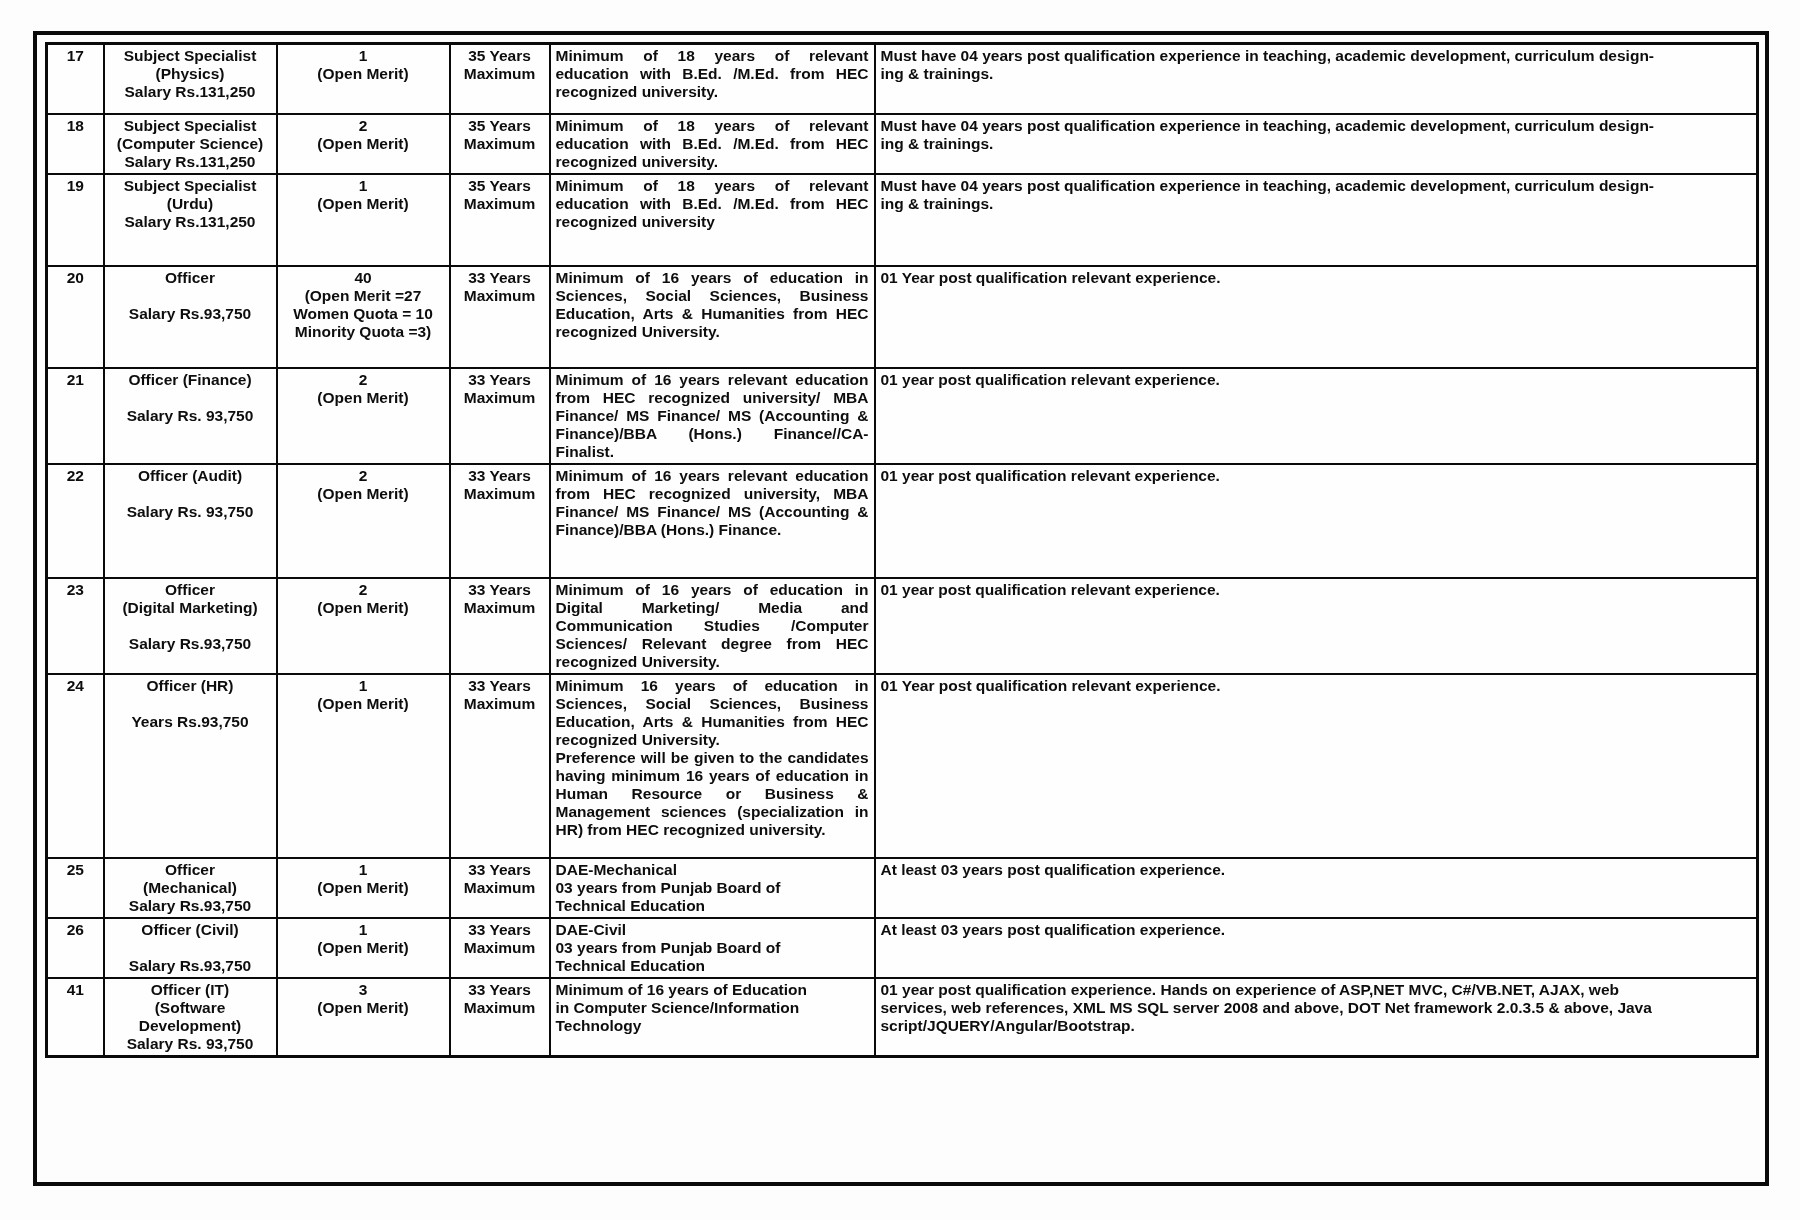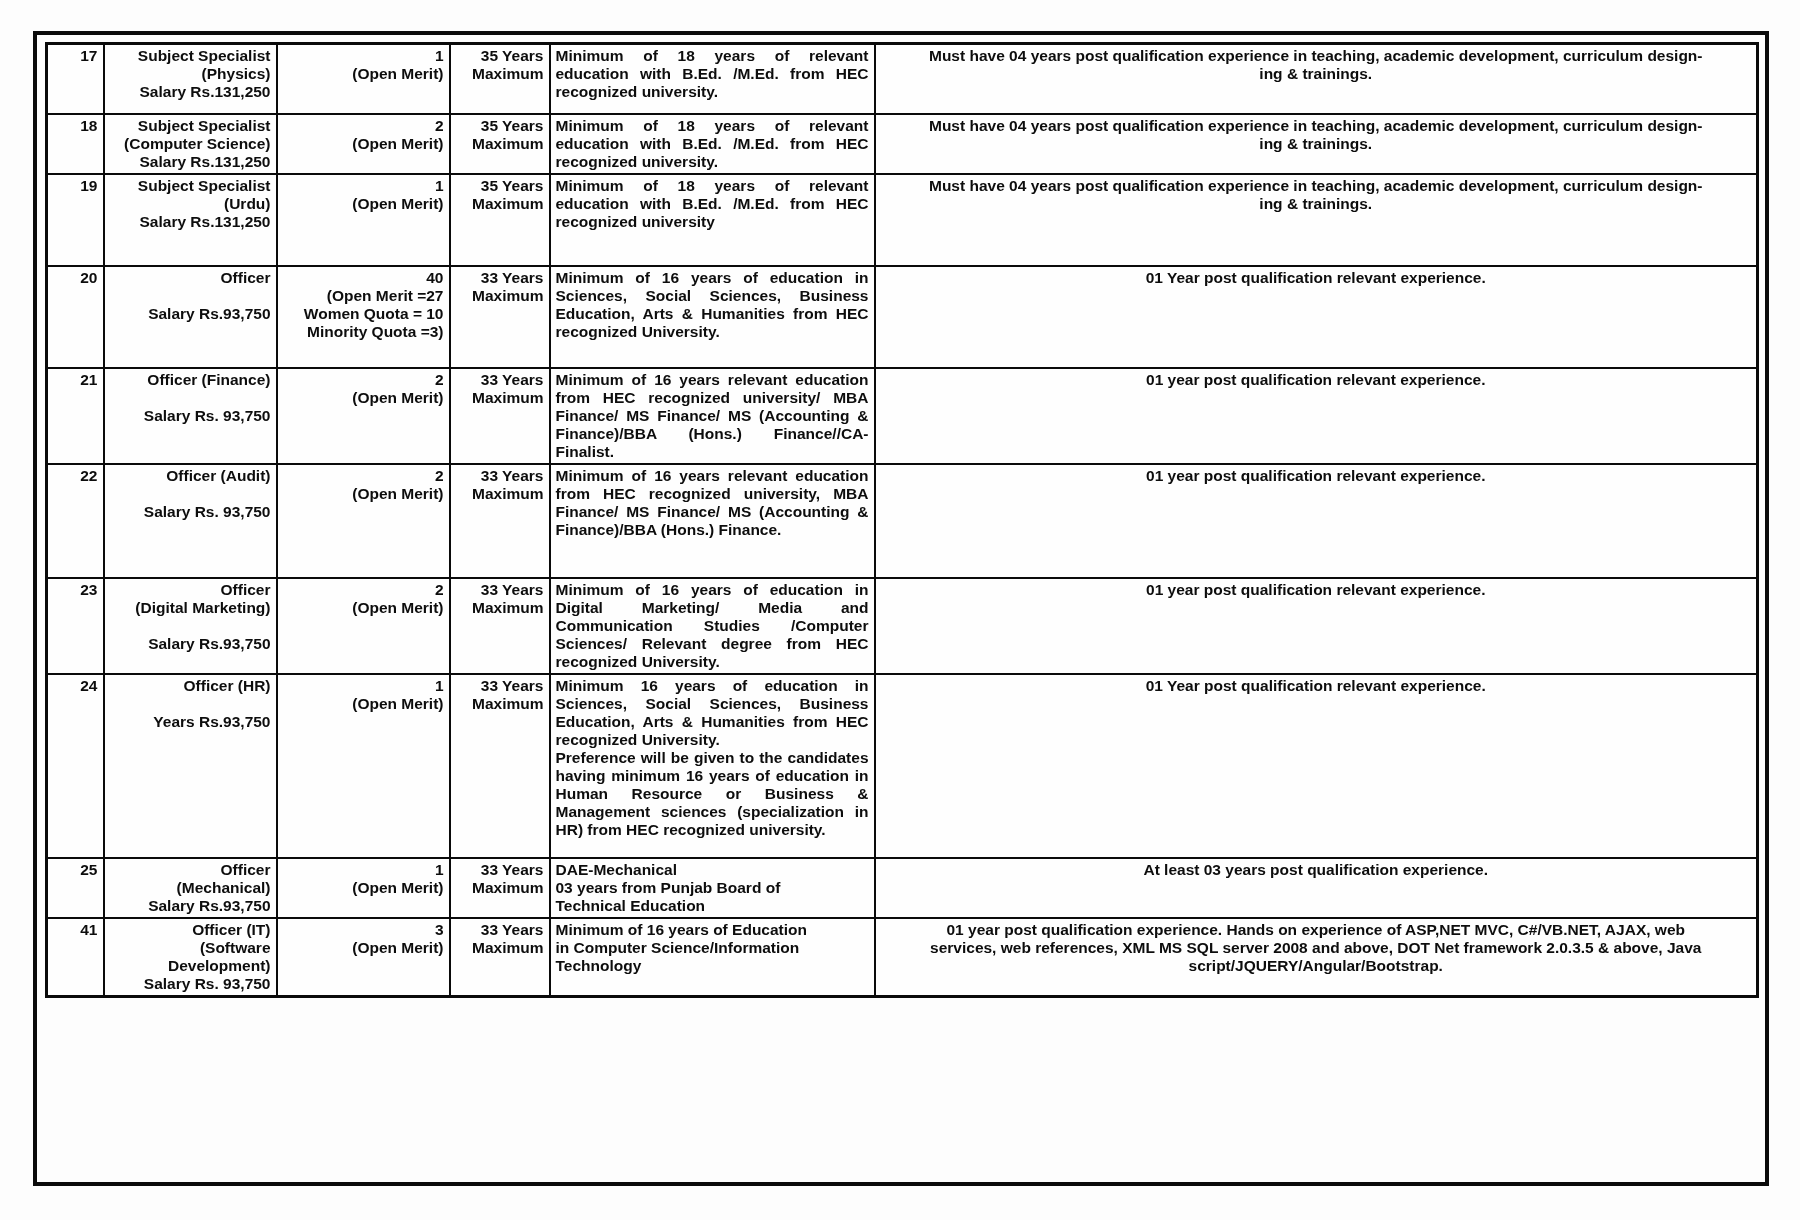--- a/index.html
+++ b/index.html
@@ -31,23 +31,23 @@
     vertical-align:top;
     padding:2px 5px;
     font-size:15.5px;
     line-height:18px;
     font-weight:bold;
     color:#0d0d0d;
     white-space:pre-line;
     overflow:hidden;
   }
   table.jobs{border:3px solid #0a0a0a;}
-  td.c-sr, td.c-post, td.c-posts, td.c-age{text-align:right;}
+  td.c-sr, td.c-post, td.c-posts, td.c-age{text-align:center;}
   td.c-qual{text-align:justify;}
-  td.c-exp{text-align:center;}
+  td.c-exp{text-align:left;}
   
   tbody tr:nth-of-type(1){height:70px;}
   tbody tr:nth-of-type(2){height:58px;}
   tbody tr:nth-of-type(3){height:92px;}
   tbody tr:nth-of-type(4){height:102px;}
   tbody tr:nth-of-type(5){height:88px;border-radius:11px;}
   tbody tr:nth-of-type(6){height:114px;}
   tbody tr:nth-of-type(7){height:96px;}
   tbody tr:nth-of-type(8){height:184px;}
   tbody tr:nth-of-type(9){height:57px;}
@@ -181,20 +181,34 @@
     <td class="c-posts">1
 (Open Merit)</td>
     <td class="c-age">33 Years
 Maximum</td>
     <td class="c-qual">DAE-Mechanical
 03 years from Punjab Board of
 Technical Education</td>
     <td class="c-exp">At least 03 years post qualification experience.</td>
   </tr>
           <tr>
+    <td class="c-sr">26</td>
+    <td class="c-post">Officer (Civil)
+
+Salary Rs.93,750</td>
+    <td class="c-posts">1
+(Open Merit)</td>
+    <td class="c-age">33 Years
+Maximum</td>
+    <td class="c-qual">DAE-Civil
+03 years from Punjab Board of
+Technical Education</td>
+    <td class="c-exp">At least 03 years post qualification experience.</td>
+  </tr>
+          <tr>
     <td class="c-sr">41</td>
     <td class="c-post">Officer (IT)
 (Software
 Development)
 Salary Rs. 93,750</td>
     <td class="c-posts">3
 (Open Merit)</td>
     <td class="c-age">33 Years
 Maximum</td>
     <td class="c-qual">Minimum of 16 years of Education

